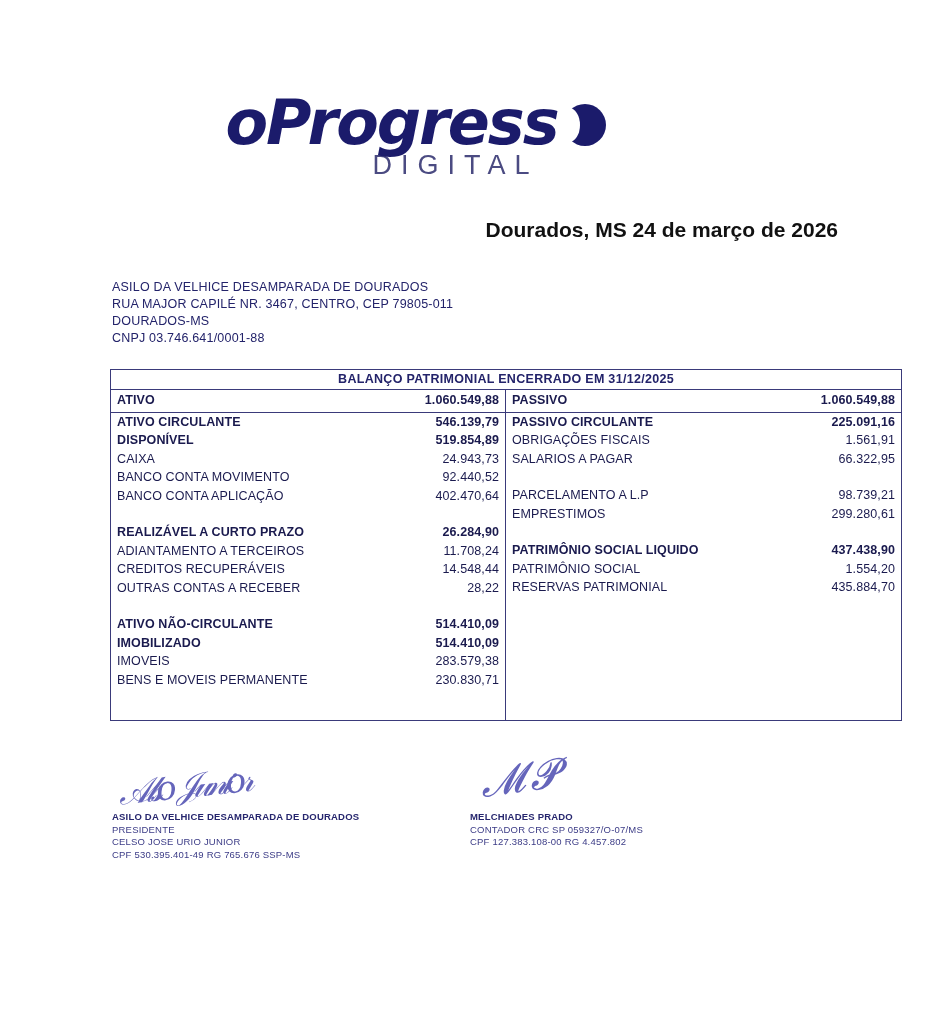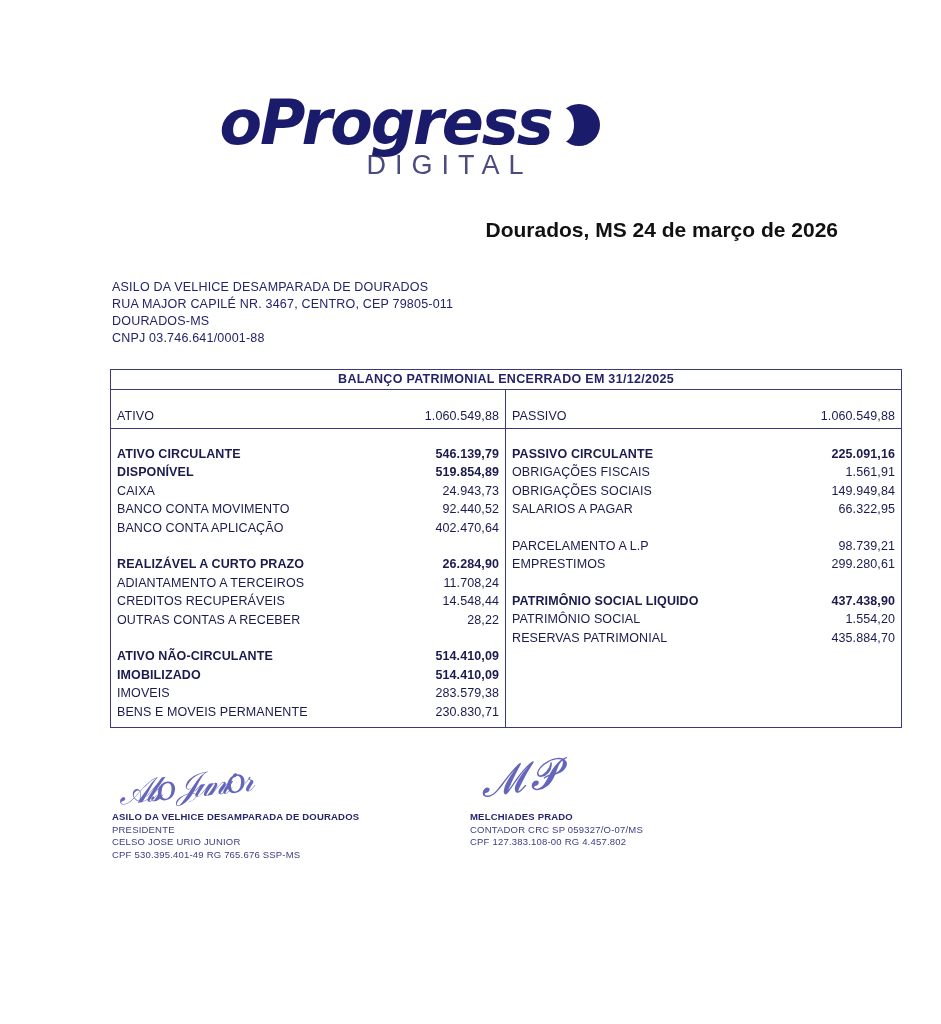--- a/index.html
+++ b/index.html
@@ -12,21 +12,21 @@
     height: 1024px;
     font-family: "Liberation Sans", sans-serif;
     color: #1a1a4e;
     position: relative;
     overflow: hidden;
   }
 
   
   .logo-wrap {
     position: absolute;
-    left: 12px;
+    left: 18px;
     top: 92px;
     width: 795px;
     text-align: center;
   }
   .logo-main {
     font-family: "DejaVu Sans", sans-serif;
     font-size: 62px;
     font-weight: bold;
     font-style: italic;
     letter-spacing: -2px;
@@ -131,23 +131,23 @@
     letter-spacing: 0.1px;
     white-space: nowrap;
   }
   .row .lbl { padding-right: 10px; }
   .row .val { text-align: right; }
   .row.head { font-weight: bold; }
   .row.sub  { font-weight: bold; }
   .spacer { height: 18px; }
   .hdrow {
     border-bottom: 1px solid #3a3a7a;
-    margin: 16px -6px;
+    margin: 0 -6px;
     padding: 1px 6px 2px 6px;
-    font-weight: normal;
+    font-weight: bold;
   }
 
   
   .sig {
     position: absolute;
     font-size: 9.5px;
     line-height: 12.5px;
     color: #3b3b86;
     letter-spacing: 0.2px;
     white-space: nowrap;
@@ -269,24 +269,20 @@
       <div id="right-rows">
           <div class="row head">
             <span class="lbl">PASSIVO CIRCULANTE</span>
             <span class="val">225.091,16</span>
           </div>
           <div class="row ">
             <span class="lbl">OBRIGAÇÕES FISCAIS</span>
             <span class="val">1.561,91</span>
           </div>
           <div class="row ">
-            <span class="lbl">OBRIGAÇÕES SOCIAIS</span>
-            <span class="val">149.949,84</span>
-          </div>
-          <div class="row ">
             <span class="lbl">SALARIOS A PAGAR</span>
             <span class="val">66.322,95</span>
           </div>
           <div class="spacer"></div>
           <div class="row ">
             <span class="lbl">PARCELAMENTO A L.P</span>
             <span class="val">98.739,21</span>
           </div>
           <div class="row ">
             <span class="lbl">EMPRESTIMOS</span>

